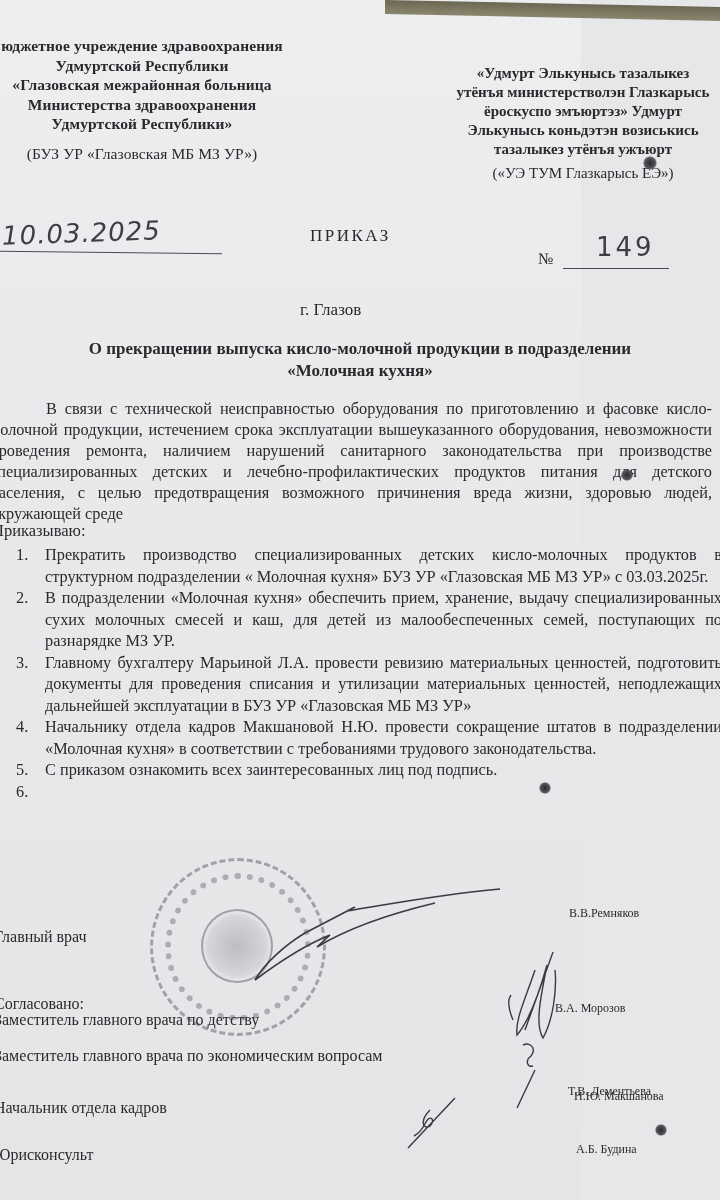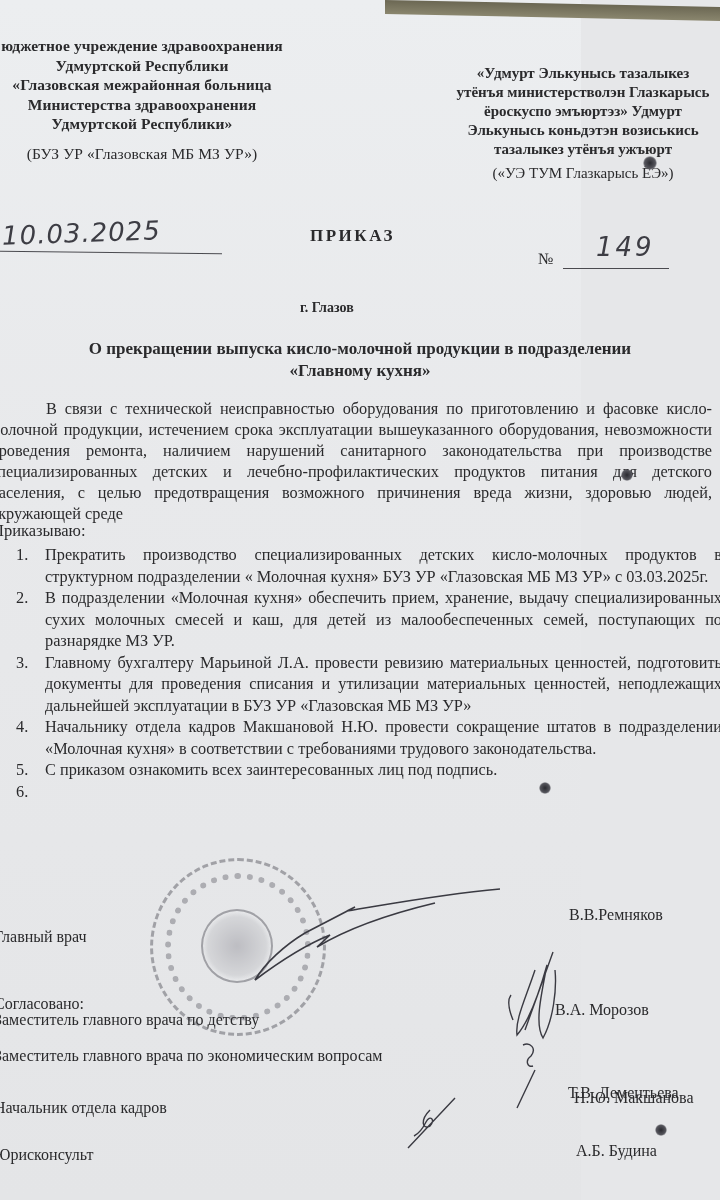--- a/index.html
+++ b/index.html
@@ -22,34 +22,34 @@
     .hdr-left { left: -8px; top: 36px; width: 300px; text-align: center; font-size: 15.5px; line-height: 19.5px; font-weight: bold; letter-spacing: 0.1px; }
     .hdr-left .abbr { font-weight: normal; margin-top: 10px; }
     .hdr-right { left: 438px; top: 64px; width: 290px; text-align: center; font-size: 15px; line-height: 19px; font-weight: bold; }
     .hdr-right .abbr { font-weight: normal; margin-top: 5px; }
     .hdr-line { display:block; }
     .date-hand {
       left: 2px; top: 218px; font-family: "DejaVu Sans", sans-serif; font-style: italic;
       font-size: 26px; color: #3d3d44; letter-spacing: 1px; transform: rotate(-2deg);
     }
     .date-line { left: 0; top: 252px; width: 222px; border-top: 1.3px solid #4a4a4f; transform: rotate(0.6deg); }
-    .title { left: 310px; top: 226px; font-size: 17px; font-weight: bold; letter-spacing: 2.5px; }
+    .title { left: 310px; top: 226px; font-size: 17px; font-weight: normal; letter-spacing: 2.5px; }
     .num-sign { left: 538px; top: 250px; font-size: 16px; }
-    .num-hand { left: 596px; top: 232px; font-family: "DejaVu Sans", sans-serif; font-style: italic; font-size: 26px; color: #3d3d44; letter-spacing: 3px; }
+    .num-hand { left: 596px; top: 232px; font-family: "DejaVu Sans", sans-serif; font-size: 26px; color: #3d3d44; letter-spacing: 3px; }
     .num-line { left: 563px; top: 268px; width: 106px; border-top: 1.3px solid #4a4a4f; }
-    .city { left: 300px; top: 300px; font-size: 14px; font-weight: bold; }
+    .city { left: 300px; top: 300px; font-size: 17px; }
     .subject { left: 0; top: 338px; width: 720px; text-align: center; font-size: 17px; font-weight: bold; line-height: 22px; }
     .body-text { left: -10px; top: 398px; width: 722px; font-size: 16.3px; line-height: 21px; text-align: justify; white-space: normal; }
     .body-text .indent { text-indent: 56px; }
     .prikaz { left: -8px; top: 521px; font-size: 16.5px; }
     ol.orders { position: absolute; left: 0; top: 544px; width: 722px; margin: 0; padding: 0; list-style: none; font-size: 16.3px; line-height: 21.5px; }
     ol.orders li { position: relative; padding-left: 45px; text-align: justify; }
     ol.orders li .n { position: absolute; left: 16px; top: 0; }
     .sig-role { font-size: 16px; }
-    .sig-name { font-size: 16px; }
+    .sig-name { font-size: 12px; }
     .stamp {
       position: absolute; left: 150px; top: 858px; width: 170px; height: 172px; border-radius: 50%;
       border: 3px dashed #8a8a90; opacity: 0.75;
     }
     .stamp::before {
       content: ""; position: absolute; left: 12px; top: 12px; right: 12px; bottom: 12px; border-radius: 50%;
       border: 6px dotted #9a9aa0;
     }
     .stamp::after {
       content: ""; position: absolute; left: 48px; top: 48px; width: 68px; height: 70px; border-radius: 50%;
@@ -87,21 +87,21 @@
   <div class="abs date-line"></div>
   <div class="abs title">ПРИКАЗ</div>
   <div class="abs num-sign">№</div>
   <div class="abs num-hand">149</div>
   <div class="abs num-line"></div>
 
   <div class="abs city">г. Глазов</div>
 
   <div class="abs subject">
     <div>О прекращении выпуска кисло-молочной продукции в подразделении</div>
-    <div>«Главному кухня»</div>
+    <div>«Молочная кухня»</div>
   </div>
 
   <div class="abs body-text">
     <div class="indent">В связи с технической неисправностью оборудования по приготовлению и фасовке кисло-молочной продукции, истечением срока эксплуатации вышеуказанного оборудования, невозможности проведения ремонта, наличием нарушений санитарного законодательства при производстве специализированных детских и лечебно-профилактических продуктов питания для детского населения, с целью предотвращения возможного причинения вреда жизни, здоровью людей, окружающей среде</div>
   </div>
   <div class="blot" style="left:621px;top:469px;width:12px;height:12px;"></div>
 
   <div class="abs prikaz">Приказываю:</div>
 
   <ol class="orders">

